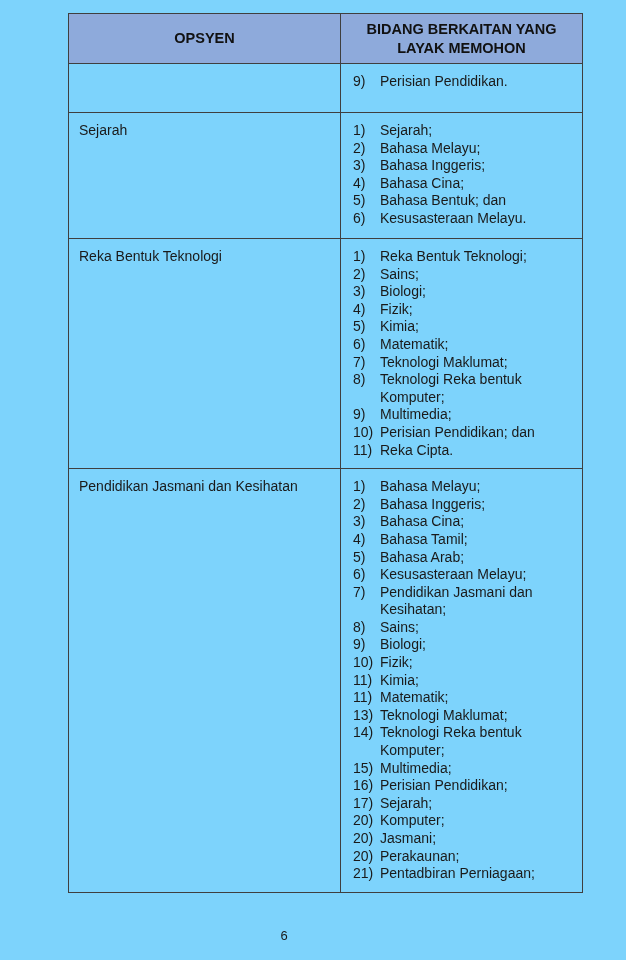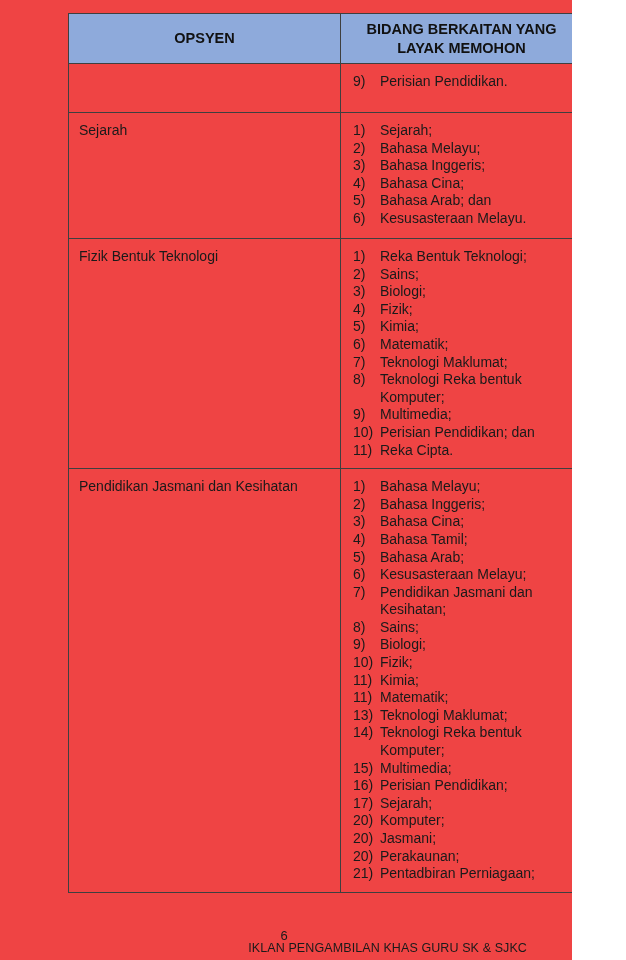--- a/index.html
+++ b/index.html
@@ -3,23 +3,23 @@
 <meta charset="utf-8">
 <style>
   * { margin: 0; padding: 0; box-sizing: border-box; }
   html, body { background: #ffffff; }
   body {
     font-family: "Liberation Sans", "DejaVu Sans", sans-serif;
     color: var(--text, #1a1a1a);
   }
   .page {
     position: relative;
-    width: 572px;
+    width: 626px;
     height: 960px;
-    background: #ef4444;
+    background: #7dd3fc;
     overflow: hidden;
   }
   table.opsyen-table {
     position: absolute;
     left: 68px;
     top: 13px;
     width: 514px;
     border-collapse: collapse;
     table-layout: fixed;
   }
@@ -125,34 +125,34 @@
     <span class="txt">Bahasa Inggeris;</span>
   </div>
 
   <div class="bidang-item">
     <span class="num">4)</span>
     <span class="txt">Bahasa Cina;</span>
   </div>
 
   <div class="bidang-item">
     <span class="num">5)</span>
-    <span class="txt">Bahasa Arab; dan</span>
+    <span class="txt">Bahasa Bentuk; dan</span>
   </div>
 
   <div class="bidang-item">
     <span class="num">6)</span>
     <span class="txt">Kesusasteraan Melayu.</span>
   </div>
 </div>
     </td>
   </tr>
 
   <tr>
     <td class="opsyen-cell">
-      <span>Fizik Bentuk Teknologi</span>
+      <span>Reka Bentuk Teknologi</span>
     </td>
     <td class="bidang-cell">
       <div>
   <div class="bidang-item">
     <span class="num">1)</span>
     <span class="txt">Reka Bentuk Teknologi;</span>
   </div>
 
   <div class="bidang-item">
     <span class="num">2)</span>
@@ -318,15 +318,14 @@
     <span class="txt">Pentadbiran Perniagaan;</span>
   </div>
 </div>
     </td>
   </tr>
 </tbody>
   </table>
 
   <div class="page-number">6</div>
 
-  <div class="footer-caption">IKLAN PENGAMBILAN KHAS GURU SK &amp; SJKC</div>
 
 </div>
 
 </body></html>

